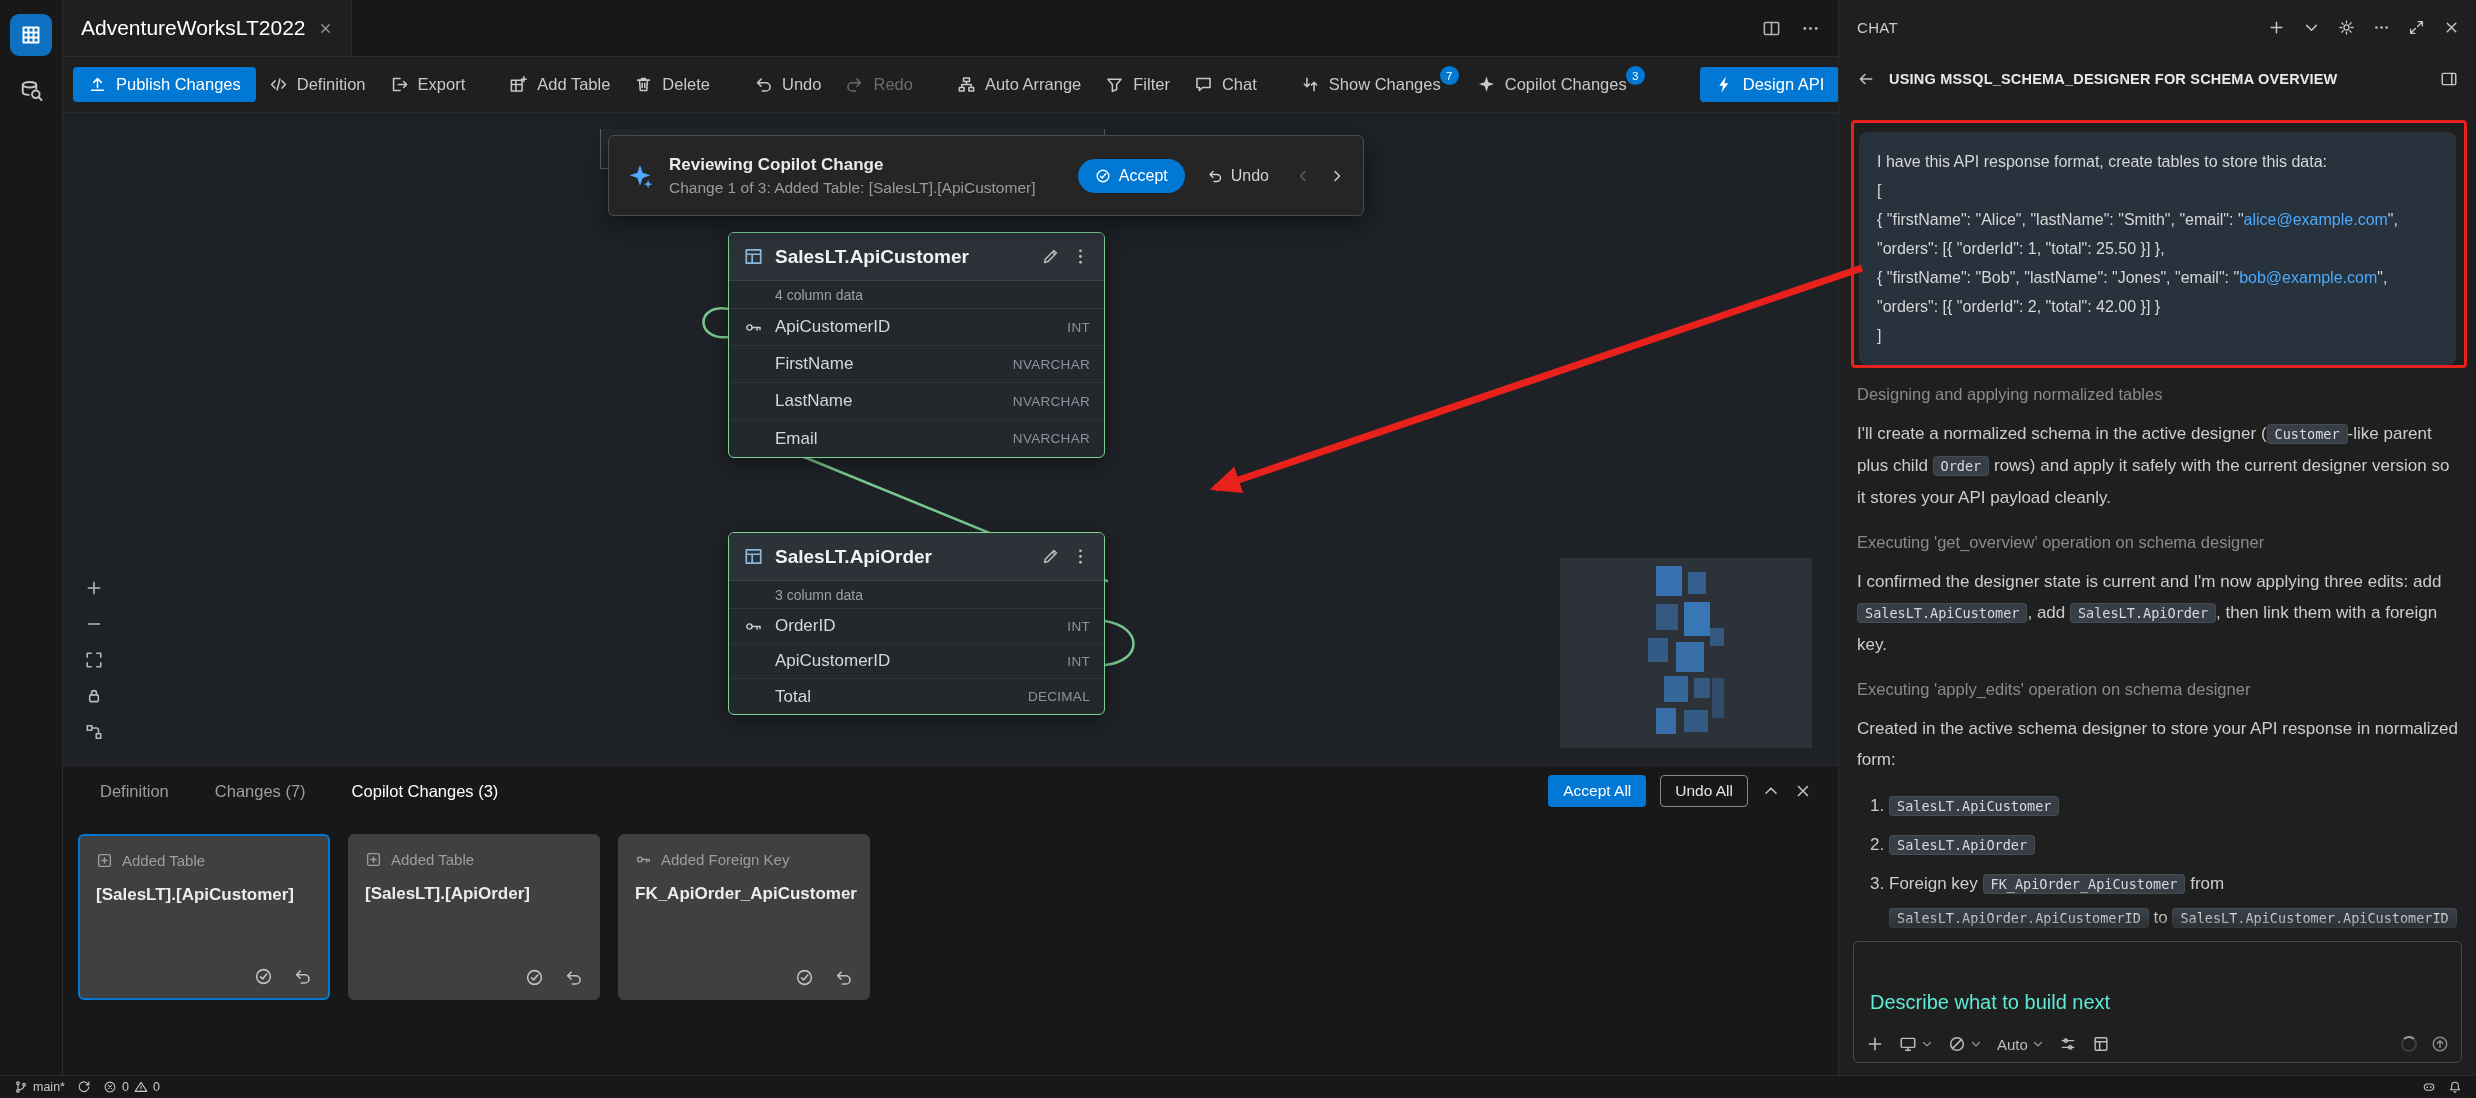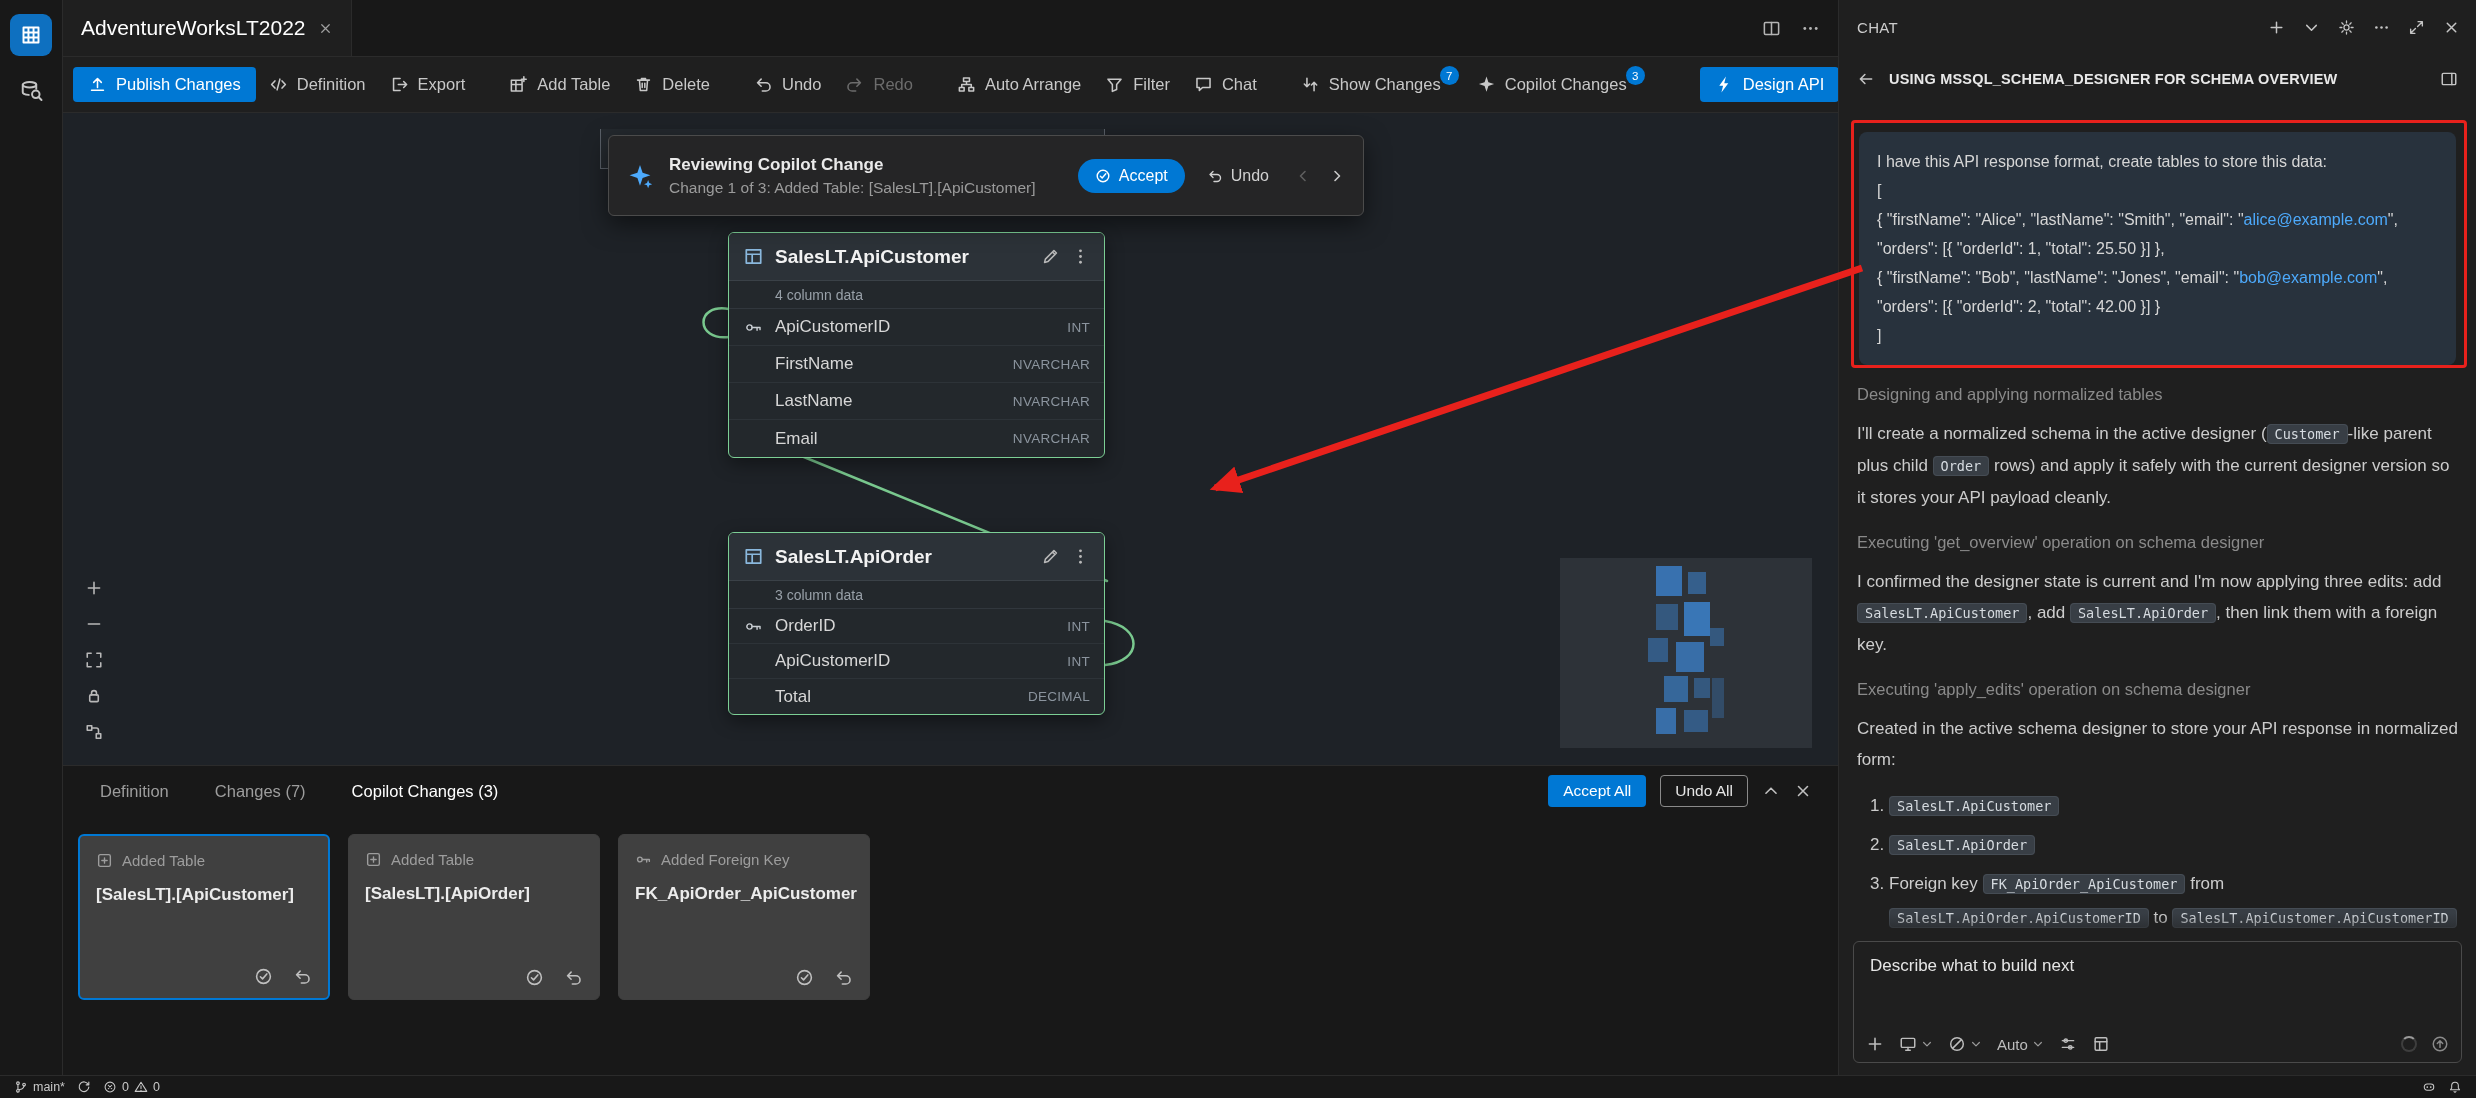--- a/index.html
+++ b/index.html
@@ -86,21 +86,21 @@
   .bubble{position:relative;margin:24px 2px 6px;background:#28323d;border-radius:8px;padding:15px 18px;line-height:29px;font-size:16px;color:#d6d6d6;z-index:2;}
   .msg-line{white-space:normal;word-break:break-word;}
   .link{color:#4daafc;}
   .chip{font-family:"DejaVu Sans Mono","Liberation Mono",monospace;font-size:13.5px;background:#383e45;border:1px solid #454c54;border-radius:4px;padding:1px 7px;color:#d6dbe0;white-space:nowrap;}
   .dim-line{color:#8a8a8a;margin:20px 0 14px;font-size:16.5px;}
   .para{margin:14px 0;line-height:31px;font-size:17px;}
   .chat-list{margin:10px 0 14px;padding-left:32px;line-height:33px;font-size:17px;}
   .chat-list li{margin:5px 0;}
   .chat-fade{position:absolute;left:0;right:0;bottom:128px;height:34px;background:linear-gradient(to bottom,rgba(31,31,31,0),#1f1f1f);z-index:4;pointer-events:none;}
   .chat-input{position:absolute;left:14px;right:14px;bottom:12px;height:122px;background:#1f1f1f;border:1px solid #4a4a4a;border-radius:6px;z-index:5;padding:14px 16px;}
-  .ci-placeholder{color:#e5e5e5;font-size:17px;}
+  .ci-placeholder{color:#5eead4;font-size:20px;margin-top:35px;}
   .ci-row{position:absolute;left:12px;right:12px;bottom:9px;display:flex;align-items:center;gap:15px;color:#bdbdbd;}
   .ci-group{display:flex;align-items:center;gap:4px;cursor:pointer;}
   .ci-group .ic,.ci-row .ic{width:18px;height:18px;}
   .ci-chev{width:12px!important;height:12px!important;color:#9a9a9a;}
   .ci-model{font-size:15px;color:#bdbdbd;}
   .ci-right{margin-left:auto;display:flex;align-items:center;gap:14px;color:#8a8a8a;}
   .spinner{width:16px;height:16px;border:2px solid #3e3e3e;border-top-color:#9a9a9a;border-radius:50%;}
   
   .status-bar{position:absolute;left:0;right:0;top:1075px;height:23px;background:#181818;border-top:1px solid #2b2b2b;display:flex;align-items:center;padding:0 8px;font-size:12.5px;color:#c8c8c8;z-index:15;}
   .sb-item{display:flex;align-items:center;gap:5px;padding:0 6px;cursor:pointer;}

